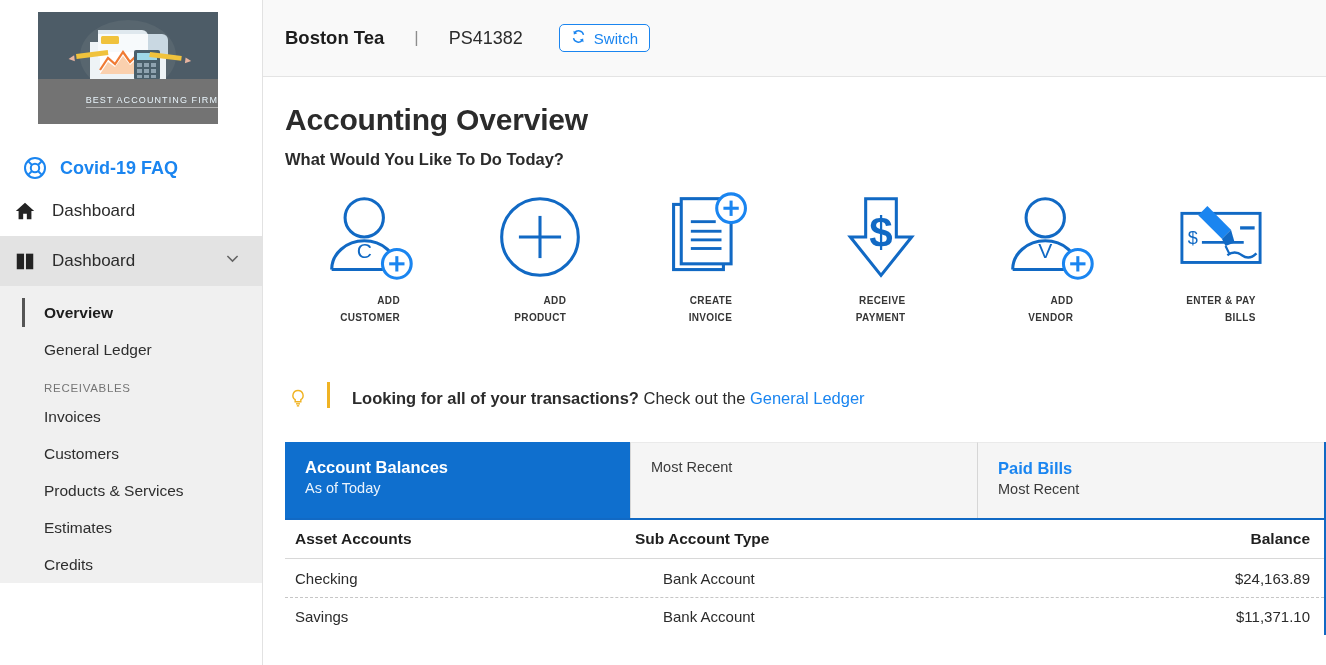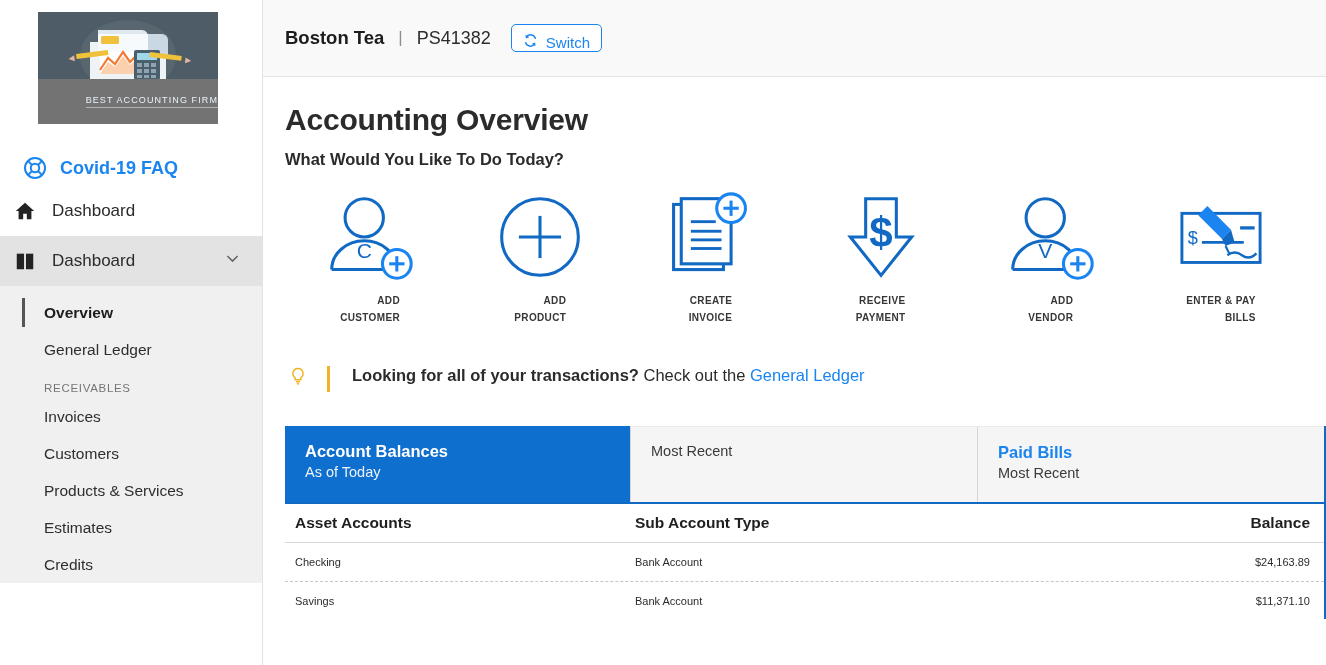--- a/index.html
+++ b/index.html
@@ -74,52 +74,52 @@
   .sub-head {
     padding: 14px 0 4px 44px;
     font-size: 11.5px; letter-spacing: .7px; color: #757575;
   }
 
   
   .main { flex: 1; height: 665px; position: relative; overflow: hidden; }
   .topbar {
     height: 77px; background: #f9f9f9;
     border-bottom: 1px solid #e4e4e4;
-    display: flex; align-items: center; gap: 0;
+    display: flex; align-items: center; gap: 16px;
     padding-left: 22px;
   }
   .company { font-size: 18.5px; font-weight: bold; color: #1c1c1c; }
   .sep { color: #8d8d8d; margin: 0 14px; font-size: 17px; }
   .acct-id { font-size: 18px; color: #2c2c2c; }
   .switch-btn {
     margin-left: 20px;
     border: 1px solid #1a85f0; border-radius: 5px;
     background: #ffffff; color: #1a85f0;
     height: 28px; padding: 0 11px;
-    display: flex; align-items: flex-end; gap: 8px;
+    display: flex; align-items: center; gap: 8px;
     font-size: 15px; cursor: pointer;
     font-family: "Liberation Sans", sans-serif;
   }
 
   .content { padding: 26px 0 0 22px; }
   .h1 { font-size: 30px; font-weight: bold; color: #2b2b2b; letter-spacing: -.2px; }
   .h2 { font-size: 16.5px; font-weight: bold; color: #2b2b2b; margin-top: 13px; }
 
   .actions {
     display: flex; margin-top: 18px; padding-right: 20px;
   }
   .action { flex: 1; display: flex; flex-direction: column; align-items: center; cursor: pointer; }
   .action-ico { height: 100px; display: flex; align-items: center; justify-content: center; }
   .action-lbl {
     margin-top: 5px; text-align: right;
     font-size: 10px; font-weight: bold; color: #363636;
     letter-spacing: .35px; line-height: 17px;
   }
 
-  .tip { display: flex; align-items: flex-start; margin-top: 40px; }
+  .tip { display: flex; align-items: flex-end; margin-top: 56px; }
   .bulb { width: 26px; display: flex; justify-content: center; }
   .tip-bar { width: 3px; height: 26px; background: #f0b323; margin: 0 22px 0 16px; }
   .tip-txt { font-size: 16.5px; color: #2b2b2b; }
   .tip-txt b { font-weight: bold; }
   .tip-link { color: #1a85f0; cursor: pointer; }
 
   .panel { margin-top: 34px; margin-right: 0; border-right: 2px solid #1169c4; }
   .tabs { display: flex; height: 76px; }
   .tab { padding: 14px 0 0 20px; cursor: pointer; }
   .tab.active { background: #0f6fce; width: 345px; flex: 0 0 345px; }
@@ -127,21 +127,21 @@
   .tab-t { font-size: 16.5px; font-weight: bold; line-height: 22px; }
   .tab.active .tab-t { color: #ffffff; }
   .tab.idle .tab-t { color: #1a85f0; }
   .tab-s { font-size: 14.5px; line-height: 21px; }
   .tab.active .tab-s { color: #eaf3fc; }
   .tab.idle .tab-s { color: #3a3a3a; }
 
   .tbl { border-top: 2px solid #1169c4; }
   .trow { display: flex; align-items: center; height: 38px; padding: 0 14px 0 10px; }
   .trow.head { font-weight: bold; font-size: 15.5px; color: #1f1f1f; border-bottom: 1px solid #d8d8d8; height: 39px; }
-  .trow.data { font-size: 11px; color: #2b2b2b; height: 38px; }
+  .trow.data { font-size: 15px; color: #2b2b2b; height: 38px; gap: 28px; }
   .trow.data.dashed { border-top: 1px dashed #c6c6c6; }
   .c1 { width: 340px; flex: 0 0 340px; }
   .c2 { flex: 1; }
   .c3 { width: 180px; flex: 0 0 180px; text-align: right; }
 </style>
 </head>
 <body>
 
 <div class="app">
 

